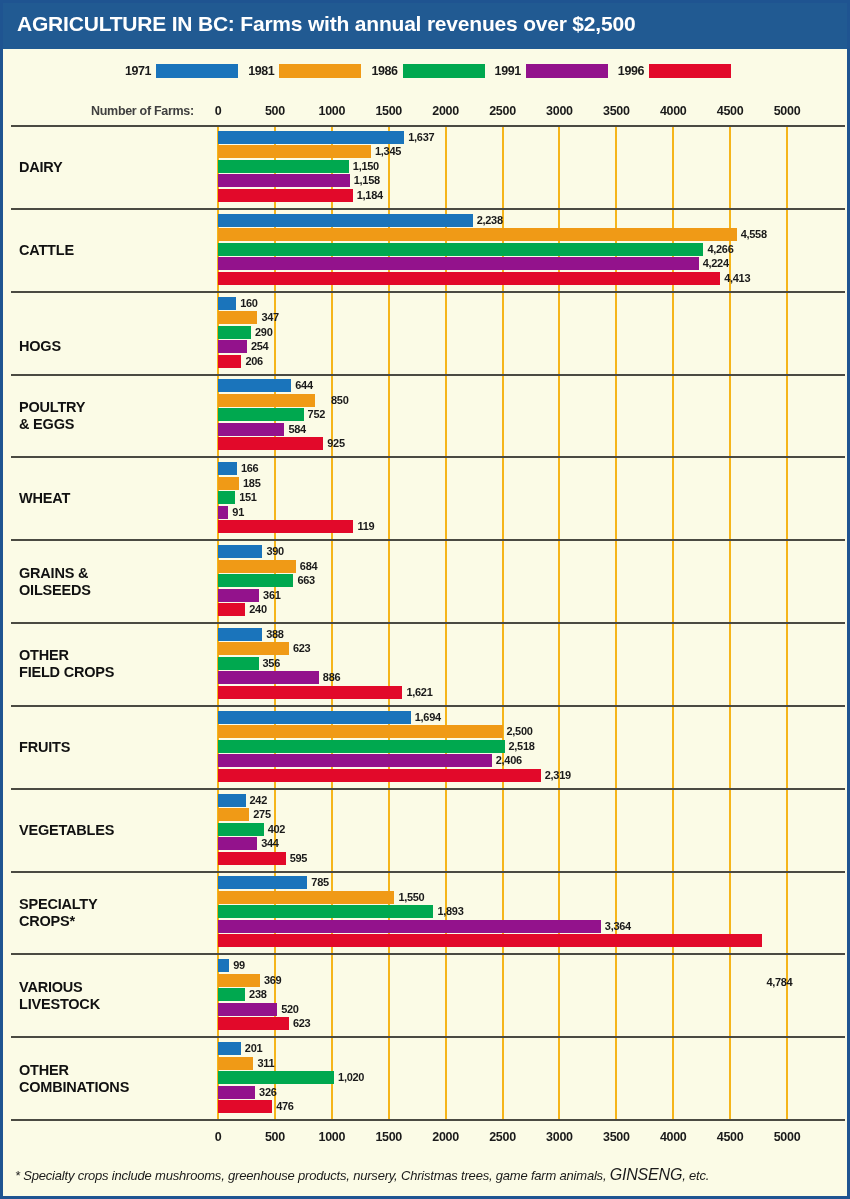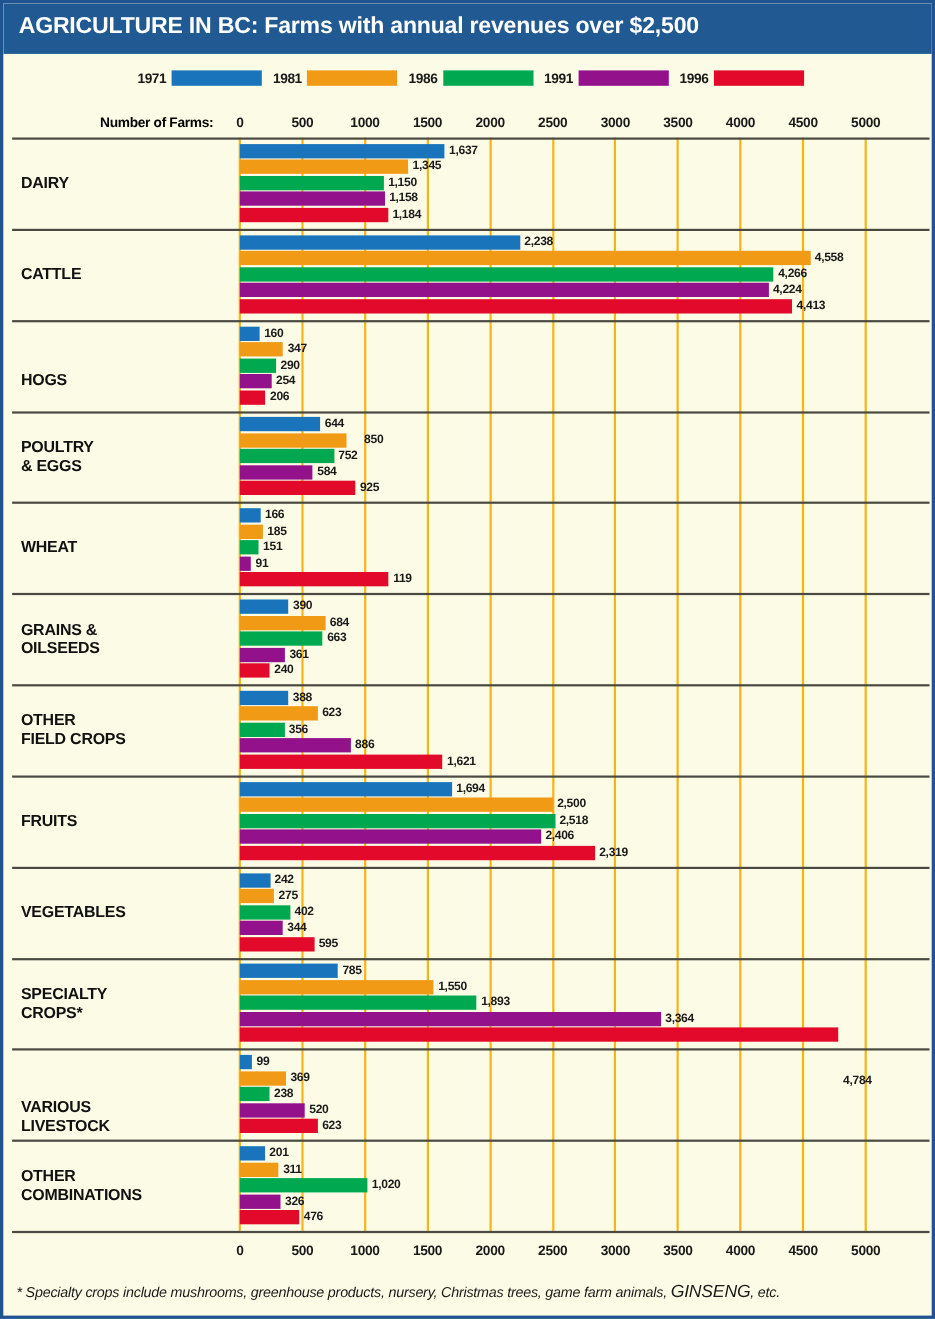--- a/index.html
+++ b/index.html
@@ -65,21 +65,21 @@
   }
   .legend-swatch {
     width: 82px;
     height: 14px;
   }
   
   .axis-caption {
     position: absolute;
     font-size: 12.5px;
     font-weight: bold;
-    color: #000000;
+    color: #404040;
     letter-spacing: -0.3px;
     white-space: nowrap;
   }
   .axis-tick-label {
     position: absolute;
     font-size: 12.5px;
     font-weight: bold;
     color: #1a1a1a;
     letter-spacing: -0.3px;
     transform: translateX(-50%);
@@ -354,21 +354,21 @@
         <div class="bar-value" style="left: 387.39px; top: 20.4167px;">1,550</div>
         <div class="bar" style="left: 207px; top: 34.9167px; width: 215.423px; background: rgb(0, 168, 79);"></div>
         <div class="bar-value" style="left: 426.423px; top: 34.9167px;">1,893</div>
         <div class="bar" style="left: 207px; top: 49.4167px; width: 382.823px; background: rgb(147, 18, 140);"></div>
         <div class="bar-value" style="left: 593.823px; top: 49.4167px;">3,364</div>
         <div class="bar" style="left: 207px; top: 63.9167px; width: 544.419px; background: rgb(226, 9, 42);"></div>
         <div class="bar-value" style="left: 755.419px; top: 63.9167px; margin-top: 42px;">4,784</div>
       </div>
       <div class="rowline" style="top: 828.333px;"></div>
       <div class="cat-row" style="top: 828.333px; height: 82.8333px;">
-        <div class="cat-label" style="top: 25.4167px; margin-top: 20px;">VARIOUS
+        <div class="cat-label" style="top: 25.4167px;">VARIOUS
 LIVESTOCK</div>
         <div class="bar" style="left: 207px; top: 5.91667px; width: 11.2662px; background: rgb(26, 116, 187);"></div>
         <div class="bar-value" style="left: 222.266px; top: 5.91667px;">99</div>
         <div class="bar" style="left: 207px; top: 20.4167px; width: 41.9922px; background: rgb(240, 154, 22);"></div>
         <div class="bar-value" style="left: 252.992px; top: 20.4167px;">369</div>
         <div class="bar" style="left: 207px; top: 34.9167px; width: 27.0844px; background: rgb(0, 168, 79);"></div>
         <div class="bar-value" style="left: 238.084px; top: 34.9167px;">238</div>
         <div class="bar" style="left: 207px; top: 49.4167px; width: 59.176px; background: rgb(147, 18, 140);"></div>
         <div class="bar-value" style="left: 270.176px; top: 49.4167px;">520</div>
         <div class="bar" style="left: 207px; top: 63.9167px; width: 70.8974px; background: rgb(226, 9, 42);"></div>

